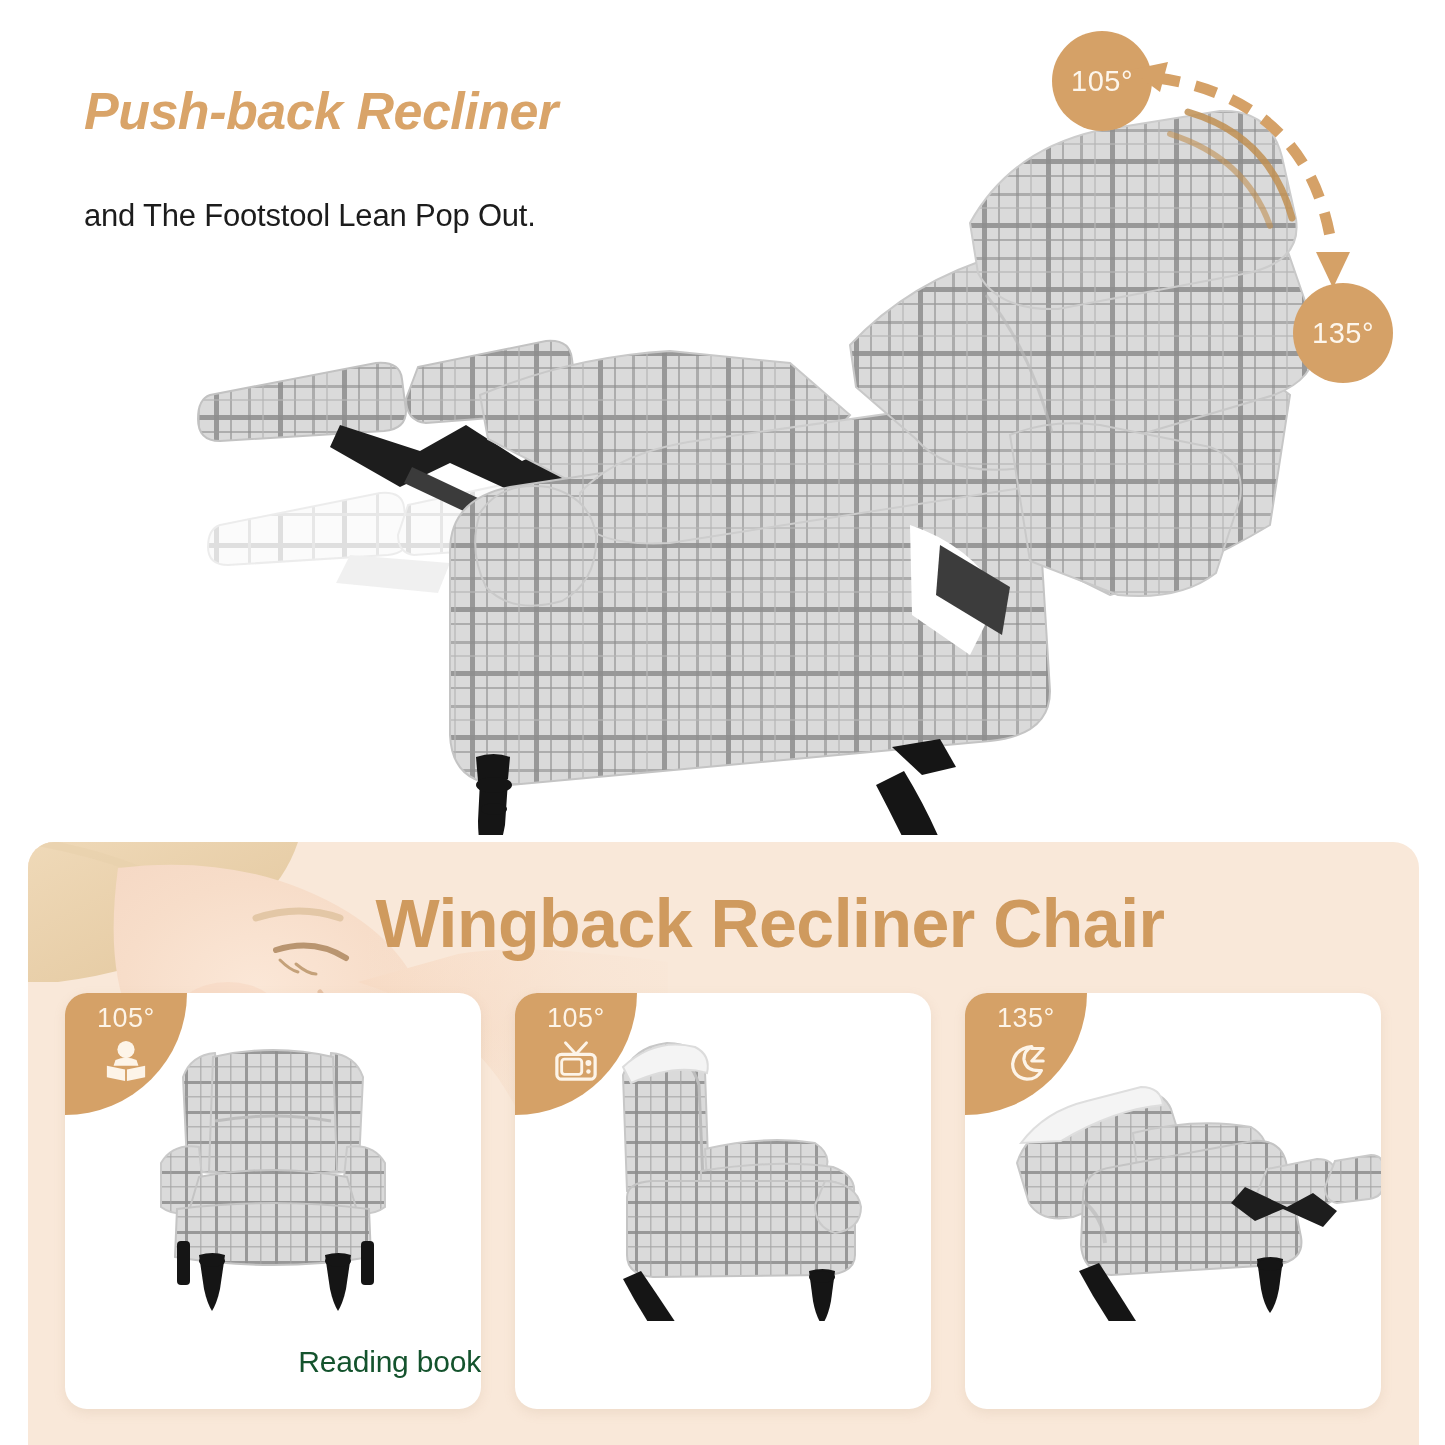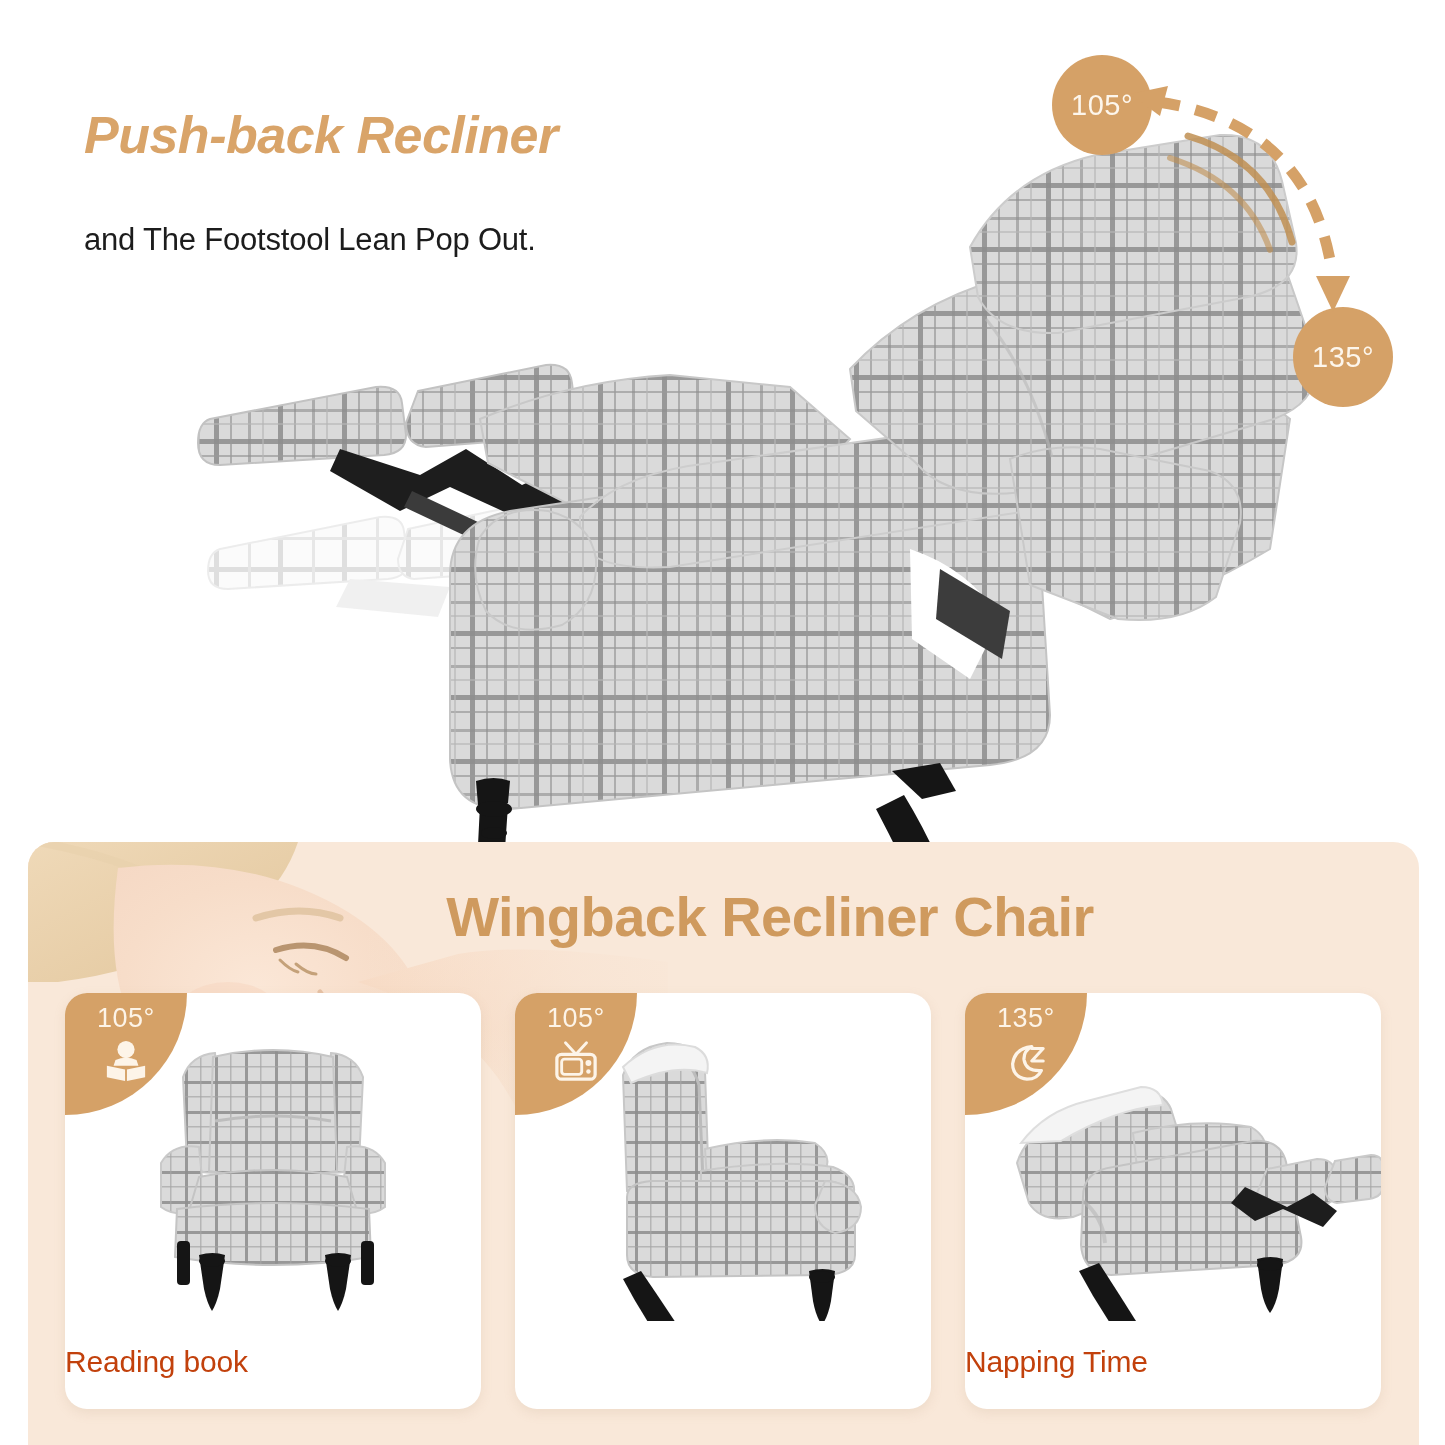--- a/index.html
+++ b/index.html
@@ -15,21 +15,20 @@
     font-family: "Liberation Sans", sans-serif;
     -webkit-font-smoothing: antialiased;
   }
 
   
   #top-section {
     position: absolute;
     left: 0; top: 0;
     width: 1445px; height: 842px;
     background: #ffffff;
-    margin-top: 24px;
   }
 
   #headline-block {
     position: absolute;
     left: 84px;
     top: 84px;
     width: 700px;
   }
   #main-title {
     font-size: 52px;
@@ -105,21 +104,21 @@
       linear-gradient(to bottom, rgba(249,232,217,0) 55%, rgba(249,232,217,0.85) 88%, rgba(249,232,217,1) 100%);
     pointer-events: none;
   }
 
   #panel-title {
     position: absolute;
     left: 330px;
     top: 884px;
     width: 880px;
     text-align: center;
-    font-size: 56px;
+    font-size: 68px;
     font-weight: bold;
     color: #cf9a5e;
     letter-spacing: -0.5px;
     white-space: nowrap;
   }
 
   
   #cards-row {
     position: absolute;
     left: 65px;
@@ -166,23 +165,23 @@
     left: 0;
     top: 28px;
     width: 416px;
     height: 300px;
   }
   .card-label {
     position: absolute;
     left: 0;
     bottom: 30px;
     width: 100%;
-    text-align: left;
+    text-align: right;
     font-size: 30px;
-    color: #c2410c;
+    color: #14532d;
     letter-spacing: -0.2px;
   }
 </style>
 </head>
 <body>
 
 <div id="top-section">
 
   <div id="headline-block">
     <div id="main-title">Push-back Recliner</div>
@@ -446,16 +445,15 @@
       <path d="M280 166 L322 186 L348 172 L372 190 L358 206 L318 188 L290 200 L266 182 Z" fill="#1d1d1d"></path>
 
       <g fill="#151515">
         <path d="M134 242 q22 34 42 66 l-20 10 q-24 -34 -42 -68 Z"></path>
         <path d="M292 238 q14 -4 26 0 l-4 30 q-3 16 -9 24 -6 -8 -9 -24 Z"></path>
         <ellipse cx="305" cy="244" rx="13" ry="6"></ellipse>
       </g>
 
       <path d="M118 180 Q138 196 140 222" fill="none" stroke="#b8b8b8" stroke-width="4" opacity="0.6"></path>
     </svg>
-    <div class="card-label">Napping Time</div>
   </div>
 
 </div>
 
 </body></html>

